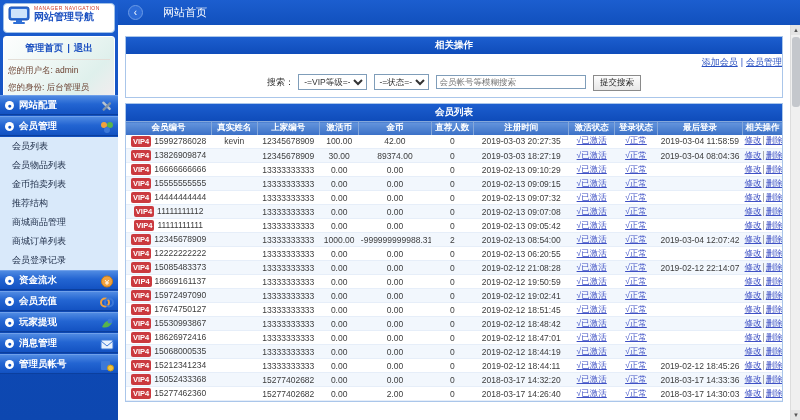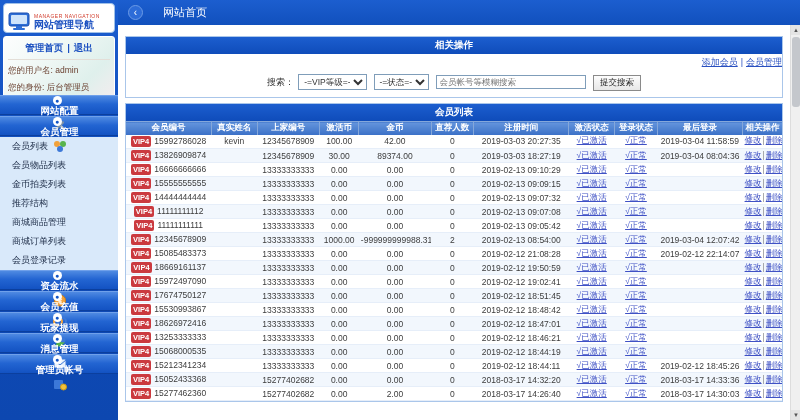--- a/index.html
+++ b/index.html
@@ -4,40 +4,40 @@
 <style>
   * { margin:0; padding:0; box-sizing:border-box; }
   html,body { width:800px; height:420px; overflow:hidden;
     font-family:"Liberation Sans","DejaVu Sans",sans-serif; background:#fff; }
 
   
   .sidebar { position:absolute; left:0; top:0; width:118px; height:420px;
     background:linear-gradient(180deg,#1b5ed0 0%,#0f4cba 40%,#0d47b0 100%); }
   .logo-box { position:absolute; left:3px; top:3px; right:3px; height:30px;
     background:#fff; border:1px solid #9fc0e8; border-radius:4px;
-    display:flex; align-items:flex-end; padding:2px 4px; }
+    display:flex; align-items:flex-start; padding:2px 4px; }
   .logo-icon { width:22px; height:18px; margin-right:4px; flex:0 0 auto; }
   .logo-text { display:flex; flex-direction:column; line-height:1; }
   .logo-tagline { font-size:5px; color:#d03a2a; letter-spacing:.5px; }
   .logo-title { font-size:10px; font-weight:bold; color:#1a4fc0; margin-top:1px; }
 
   .user-panel { position:absolute; left:3px; top:36px; right:3px; height:72px;
     background:linear-gradient(135deg,#fdfefe 0%,#eef7f4 40%,#dff0ec 70%,#f7ecef 100%);
     border:1px solid #ffffff; border-radius:3px; padding:3px 4px; }
   .user-links { text-align:center; font-size:9.5px; font-weight:bold; color:#1a4fc0;
     padding:2px 0 4px; border-bottom:1px solid #e3ded7; }
   .user-links a { color:#1a4fc0; text-decoration:none; cursor:pointer; }
   .user-links .sep { color:#1a4fc0; margin:0 4px; }
   .user-line { font-size:8.5px; color:#6b4232; margin-top:5px; }
 
   .menu { position:absolute; left:0; top:95px; right:0; }
   .menu-header { height:20px; margin-bottom:1px; display:flex; align-items:center;
     background:linear-gradient(180deg,#4f8ae2 0%,#2365d2 45%,#1352c2 100%);
     border-top:1px solid #6fa0ea; border-bottom:1px solid #0b3f9e;
-    padding:0 4px 0 5px; cursor:pointer;flex-direction:column; }
+    padding:0 4px 0 5px; cursor:pointer; }
   .menu-bullet { width:9px; height:9px; border-radius:50%; background:#fff;
     color:#1254c6; font-size:7px; line-height:9px; text-align:center;
     font-weight:bold; margin-right:5px; flex:0 0 auto; }
   .menu-label { flex:1; font-size:9.5px; font-weight:bold; color:#fff; }
   .menu-ico { width:14px; height:13px; flex:0 0 auto; }
   .submenu { background:#d9e9fa; }
   .submenu-item { font-size:9px; color:#1c2b46; padding:3px 0 3px 12px;
     cursor:pointer; }
 
   
@@ -350,20 +350,33 @@
             <td>1000.00</td>
             <td>-999999999988.31</td>
             <td>2</td>
             <td>2019-02-13 08:54:00</td>
             <td><a class="lnk">√已激活</a></td>
             <td><a class="lnk">√正常</a></td>
             <td>2019-03-04 12:07:42</td>
             <td><a class="lnk">修改</a><span class="ops-sep">|</span><a class="lnk">删除</a></td>
           </tr>
           <tr>
+            <td class="cell-id"><span class="vip-badge">VIP4</span>12222222222</td>
+            <td></td>
+            <td>13333333333</td>
+            <td>0.00</td>
+            <td>0.00</td>
+            <td>0</td>
+            <td>2019-02-13 06:20:55</td>
+            <td><a class="lnk">√已激活</a></td>
+            <td><a class="lnk">√正常</a></td>
+            <td></td>
+            <td><a class="lnk">修改</a><span class="ops-sep">|</span><a class="lnk">删除</a></td>
+          </tr>
+          <tr>
             <td class="cell-id"><span class="vip-badge">VIP4</span>15085483373</td>
             <td></td>
             <td>13333333333</td>
             <td>0.00</td>
             <td>0.00</td>
             <td>0</td>
             <td>2019-02-12 21:08:28</td>
             <td><a class="lnk">√已激活</a></td>
             <td><a class="lnk">√正常</a></td>
             <td>2019-02-12 22:14:07</td>
@@ -422,33 +435,20 @@
             <td><a class="lnk">修改</a><span class="ops-sep">|</span><a class="lnk">删除</a></td>
           </tr>
           <tr>
             <td class="cell-id"><span class="vip-badge">VIP4</span>18626972416</td>
             <td></td>
             <td>13333333333</td>
             <td>0.00</td>
             <td>0.00</td>
             <td>0</td>
             <td>2019-02-12 18:47:01</td>
-            <td><a class="lnk">√已激活</a></td>
-            <td><a class="lnk">√正常</a></td>
-            <td></td>
-            <td><a class="lnk">修改</a><span class="ops-sep">|</span><a class="lnk">删除</a></td>
-          </tr>
-          <tr>
-            <td class="cell-id"><span class="vip-badge">VIP4</span>13253333333</td>
-            <td></td>
-            <td>13333333333</td>
-            <td>0.00</td>
-            <td>0.00</td>
-            <td>0</td>
-            <td>2019-02-12 18:46:21</td>
             <td><a class="lnk">√已激活</a></td>
             <td><a class="lnk">√正常</a></td>
             <td></td>
             <td><a class="lnk">修改</a><span class="ops-sep">|</span><a class="lnk">删除</a></td>
           </tr>
           <tr>
             <td class="cell-id"><span class="vip-badge">VIP4</span>15068000535</td>
             <td></td>
             <td>13333333333</td>
             <td>0.00</td>

